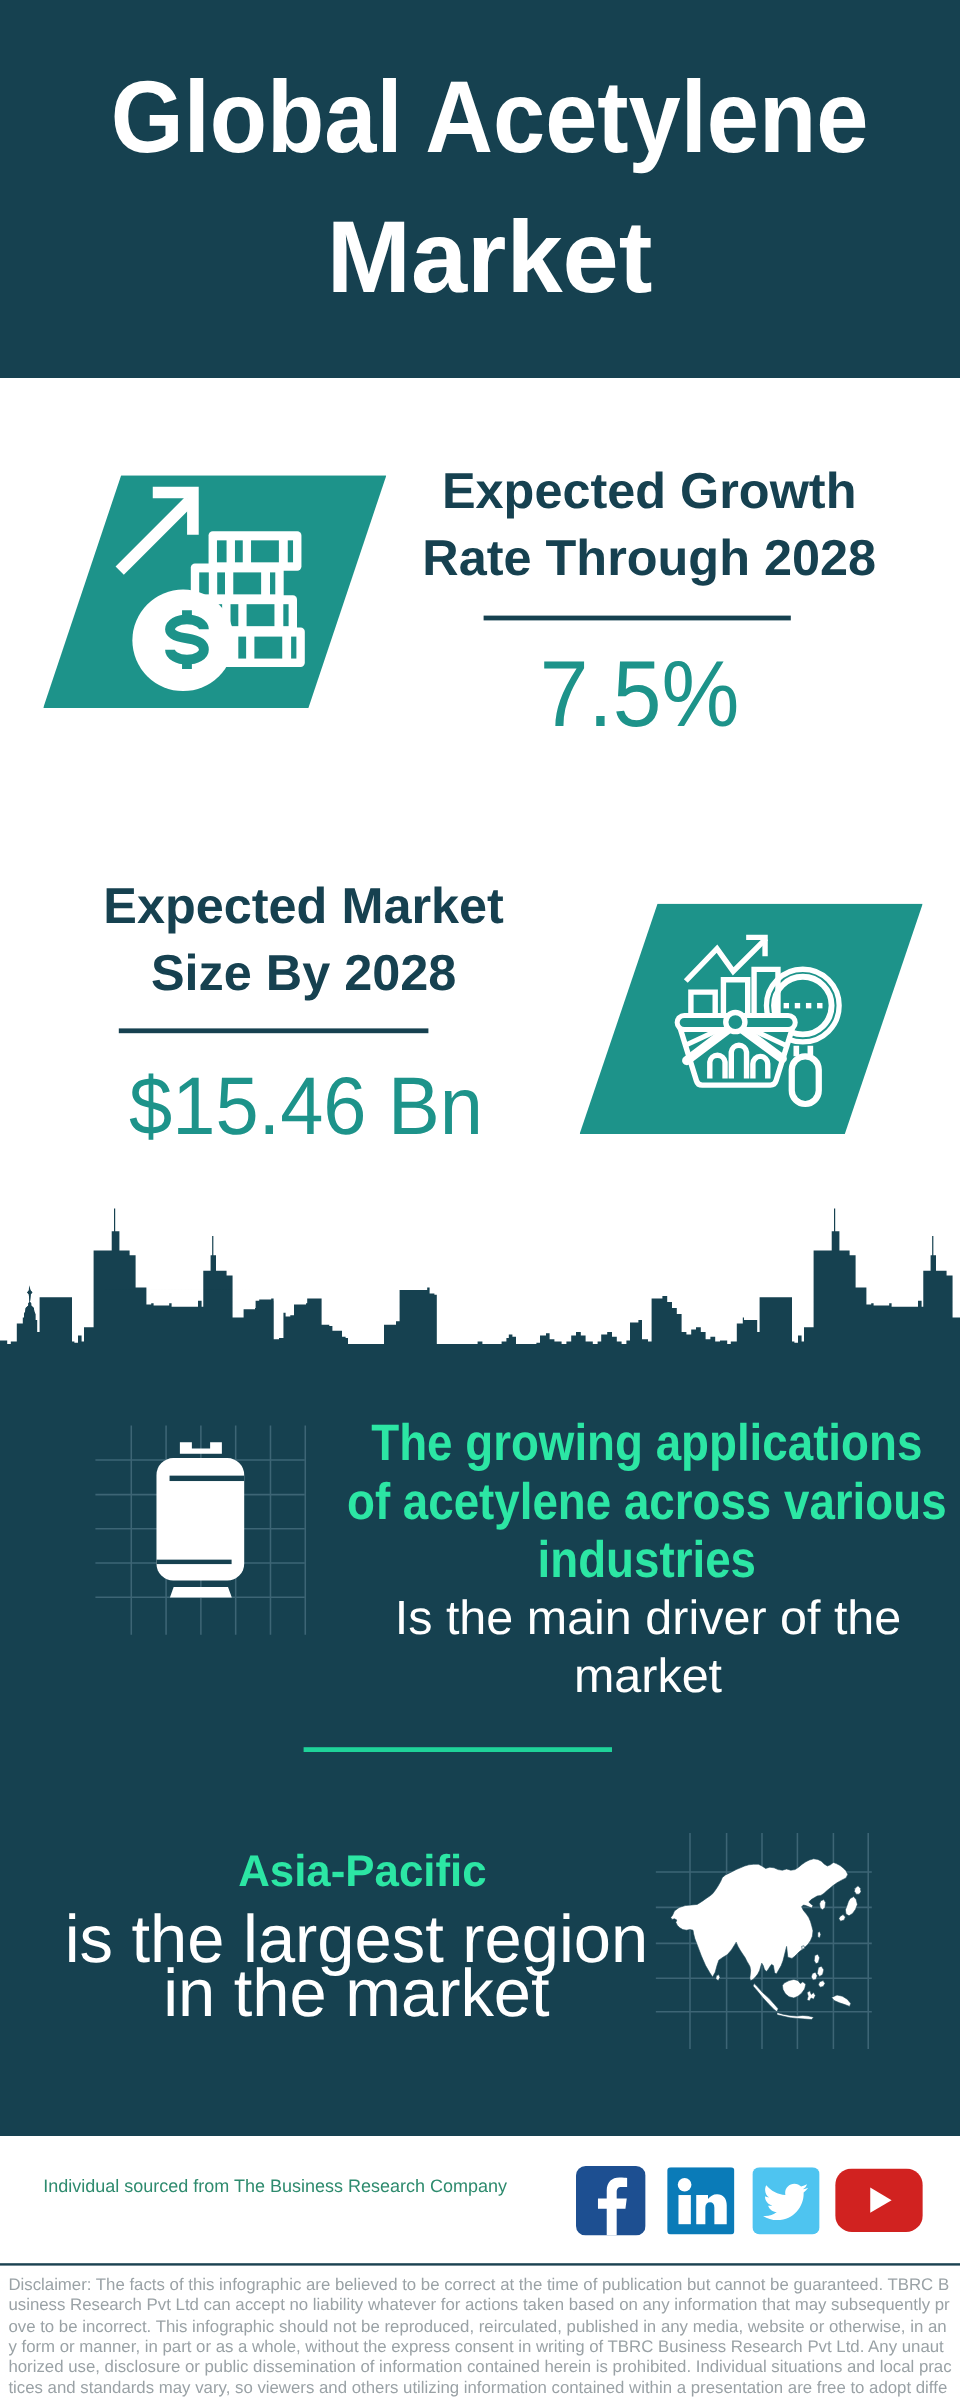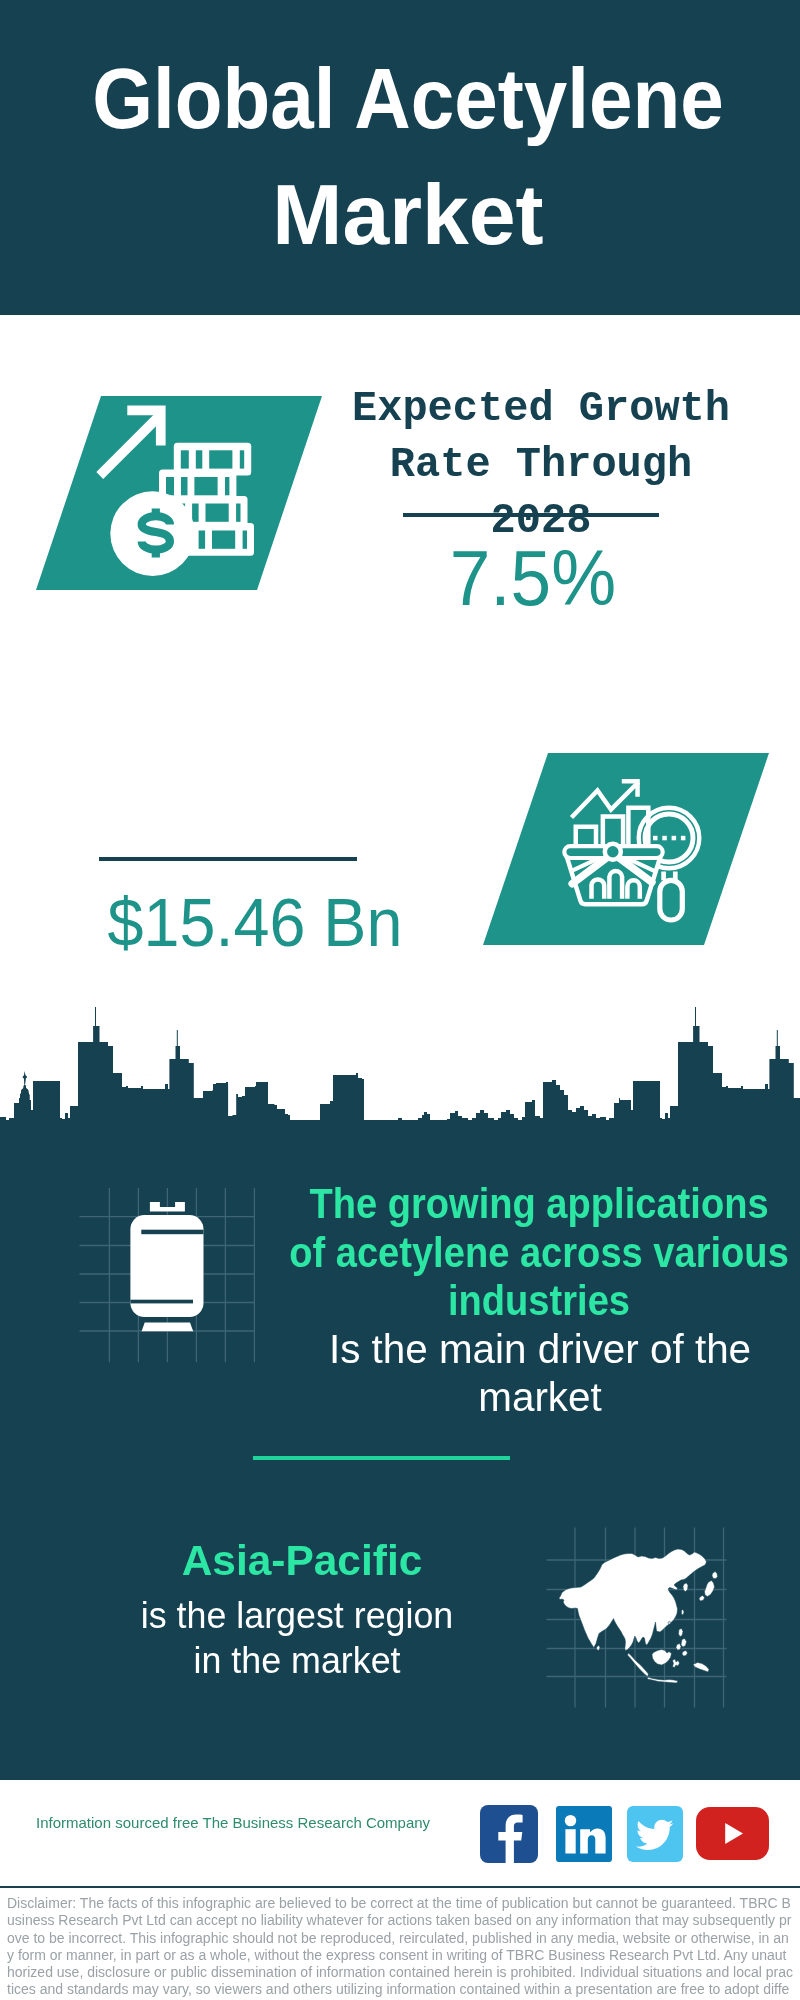--- a/index.html
+++ b/index.html
@@ -10,21 +10,21 @@
   
   .header { position:absolute; left:0; top:0; width:800px; height:315px; background:#164150; }
   .header h1 { position:absolute; left:8px; top:41px; width:800px; color:#ffffff; font-size:85px;
                font-weight:700; line-height:116px; text-align:center; }
   .header h1 .l1 { display:block; transform:scaleX(0.92); }
   .header h1 .l2 { display:block; transform:scaleX(0.99); }
 
   
   .para { position:absolute; background:#1d938a; }
   .stat-title { position:absolute; color:#164150; font-size:42px; font-weight:700; line-height:56px;
-                text-align:center;font-family:Liberation Mono, monospace; }
+                text-align:center; }
   .stat-rule { position:absolute; height:4px; background:#164150; }
   .stat-value { position:absolute; color:#1d938a; font-weight:400; text-align:center; line-height:1; }
 
   
   .para-1 { left:36px; top:396px; width:286px; height:194px;
             clip-path: polygon(65px 0, 286px 0, 221px 194px, 0 194px); }
   .s1-title { left:341px; top:381px; width:400px; }
   .s1-rule  { left:403px; top:513px; width:256px; }
   .s1-value { left:333px; top:539px; width:400px; font-size:78px; }
   .s1-value span { display:inline-block; transform:scaleX(0.936); }
@@ -47,23 +47,23 @@
   .cyl { position:absolute; left:128px; top:1198px; }
   .tblock { position:absolute; text-align:center; }
   .tblock span { display:block; white-space:nowrap; }
   .hl { color:#2ce6a4; font-weight:700; }
   .pl { color:#ffffff; font-weight:400; }
   .driver-hl { left:239px; top:1179px; width:600px; font-size:42.8px; line-height:48.5px; }
   .driver-hl span { transform:scaleX(0.89); }
   .driver-pl { left:240px; top:1325px; width:600px; font-size:40px; line-height:48px; }
   .driver-pl span { transform:scaleX(1.01); }
   .divider-teal { position:absolute; left:253px; top:1456px; width:257px; height:4px; background:#1fd39a; }
-  .region-hl { left:42px; top:1534px; width:520px; font-size:43px; line-height:52px; }
+  .region-hl { left:42px; top:1534px; width:520px; font-size:37px; line-height:52px; }
   .region-hl span { transform:scaleX(0.987); }
-  .region-pl { left:37px; top:1593px; width:520px; font-size:36px; line-height:45px; }
+  .region-pl { left:37px; top:1593px; width:520px; font-size:56px; line-height:45px; }
   .region-pl span { transform:scaleX(0.995); }
 
   
   .footer-text { position:absolute; left:36px; top:1812px; font-size:15px; line-height:21.5px;
                  color:#2e8b6e; }
   .social { position:absolute; }
   .disclaimer-rule { position:absolute; left:0; top:1886px; width:800px; height:2px; background:#1b4251; }
   .disclaimer { position:absolute; left:7px; top:1895px; width:787px; font-size:14px;
                 line-height:17.3px; color:#9aa2a6; text-align:left; word-break:break-all; }
   
@@ -80,20 +80,21 @@
         <span class="l2">Market</span>
       </h1>
   </div>
 
   <div class="para para-1"></div>
   <div class="stat-title s1-title">Expected Growth<br>Rate Through 2028</div>
   <div class="stat-rule s1-rule"></div>
   <div class="stat-value s1-value"><span>7.5%</span></div>
 
   <div class="para para-2"></div>
+  <div class="stat-title s2-title">Expected Market<br>Size By 2028</div>
   <div class="stat-rule s2-rule"></div>
   <div class="stat-value s2-value"><span>$15.46 Bn</span></div>
 
   <svg class="icon-money" width="162" height="176" viewBox="0 0 162 176">
     <g fill="#ffffff">
       <path d="M3.3 68.1 L61.6 9.8 L68.5 16.7 L10.2 75 Z"></path>
       <path d="M34.3 1.6 H72.6 V11.3 H34.3 Z M62.9 1.6 H72.6 V41.6 H62.9 Z"></path>
     </g>
     <g>
       <g>
@@ -260,21 +261,21 @@
   <div class="divider-teal"></div>
   <div class="tblock region-hl hl">
     <span>Asia-Pacific</span>
   </div>
   <div class="tblock region-pl pl">
     <span>is the largest region</span>
     <span>in the market</span>
   </div>
 
   <div class="footer-text">
-    <div>Information sourced free The Business Research Company</div>
+    <div>Individual sourced from The Business Research Company</div>
   </div>
   <svg class="social" style="left:480px; top:1805px;" width="58" height="58" viewBox="0 0 58 58">
     <rect x="0" y="0" width="58" height="58" rx="8" fill="#1d4f91"></rect>
     <path d="M33.9 58 V35.6 H41.2 L42.3 27.1 H33.9 V21.7 C33.9 19.2 34.6 17.5 38.2 17.5 H42.6 V9.9 C41.8 9.8 39.2 9.6 36.2 9.6 C29.9 9.6 25.6 13.4 25.6 20.5 V27.1 H18.3 V35.6 H25.6 V58 Z" fill="#ffffff"></path>
   </svg>
   <svg class="social" style="left:556px; top:1806px;" width="56" height="56" viewBox="0 0 56 56">
     <rect x="0" y="0" width="56" height="56" rx="3" fill="#0a7bb8"></rect>
     <circle cx="14.5" cy="14.6" r="5.7" fill="#ffffff"></circle>
     <rect x="9.4" y="23.2" width="10.3" height="24.3" fill="#ffffff"></rect>
     <path d="M24.2 47.5 V23.2 H34 V26.6 C35.6 24.2 38.2 22.5 41.6 22.5 C46.6 22.5 49.6 26 49.6 31.8 V47.5 H39.3 V33.8 C39.3 30.9 38.1 29.3 35.7 29.3 C33.2 29.3 31.8 31 31.8 33.8 V47.5 Z" fill="#ffffff"></path>

